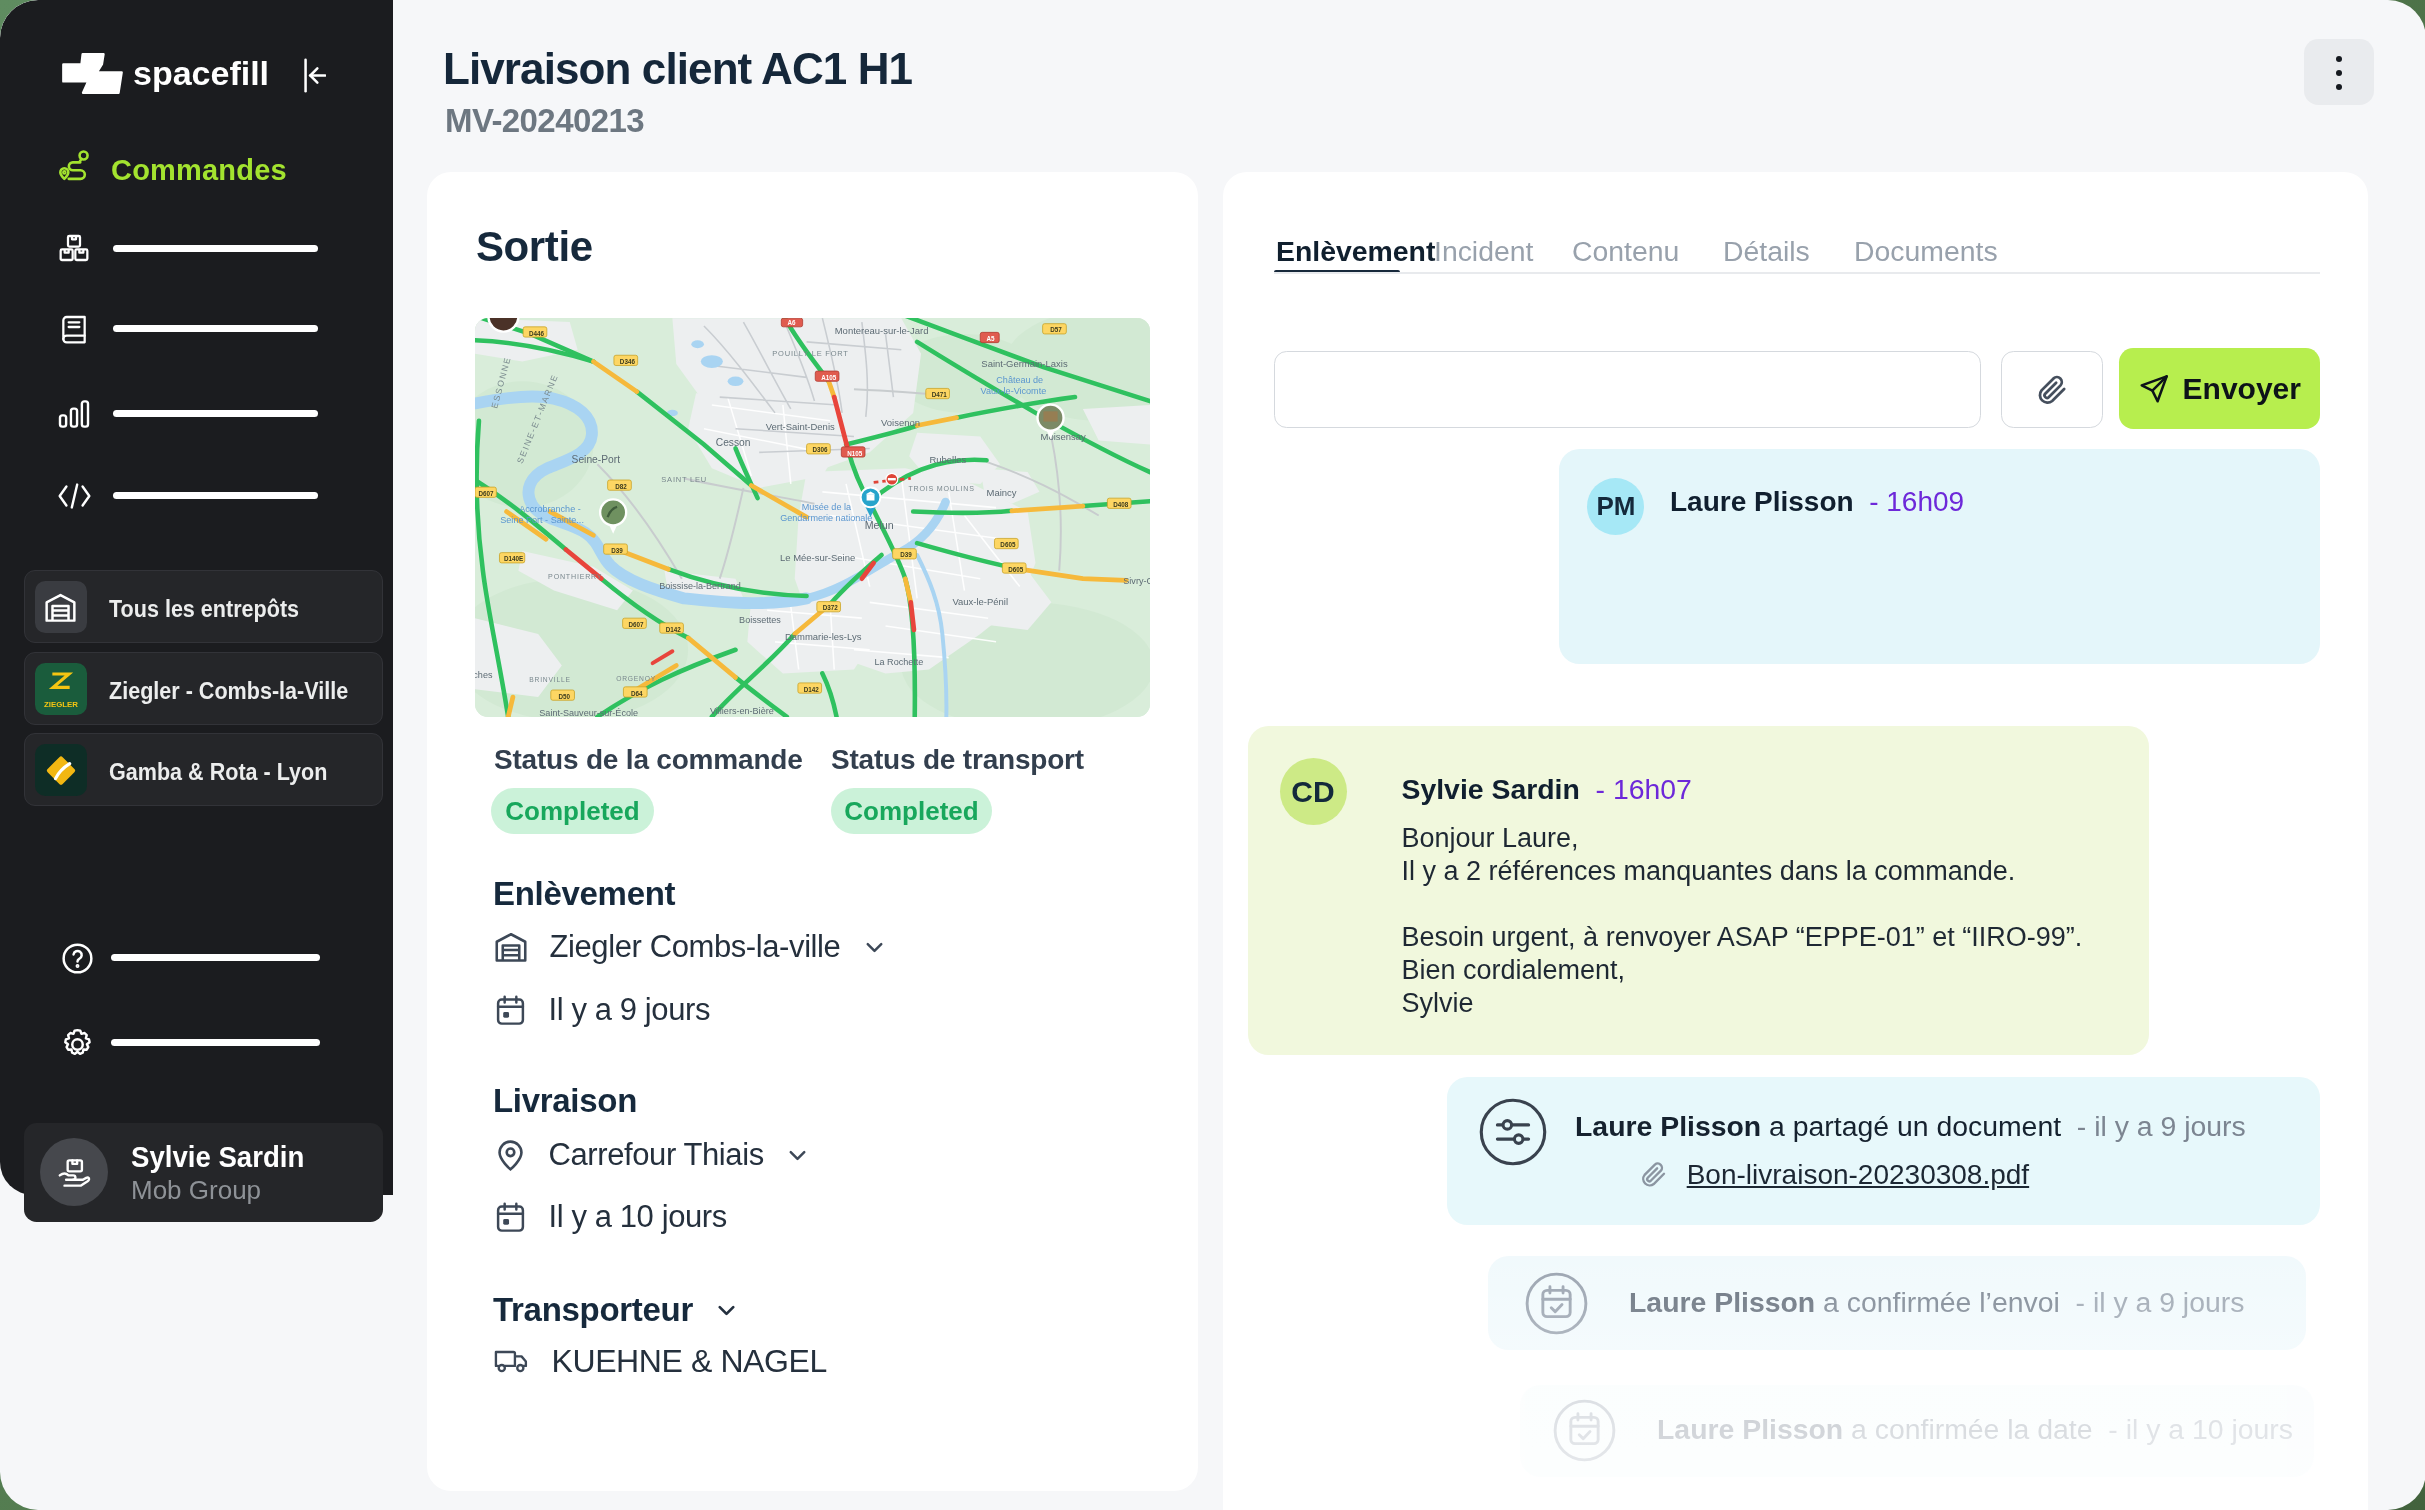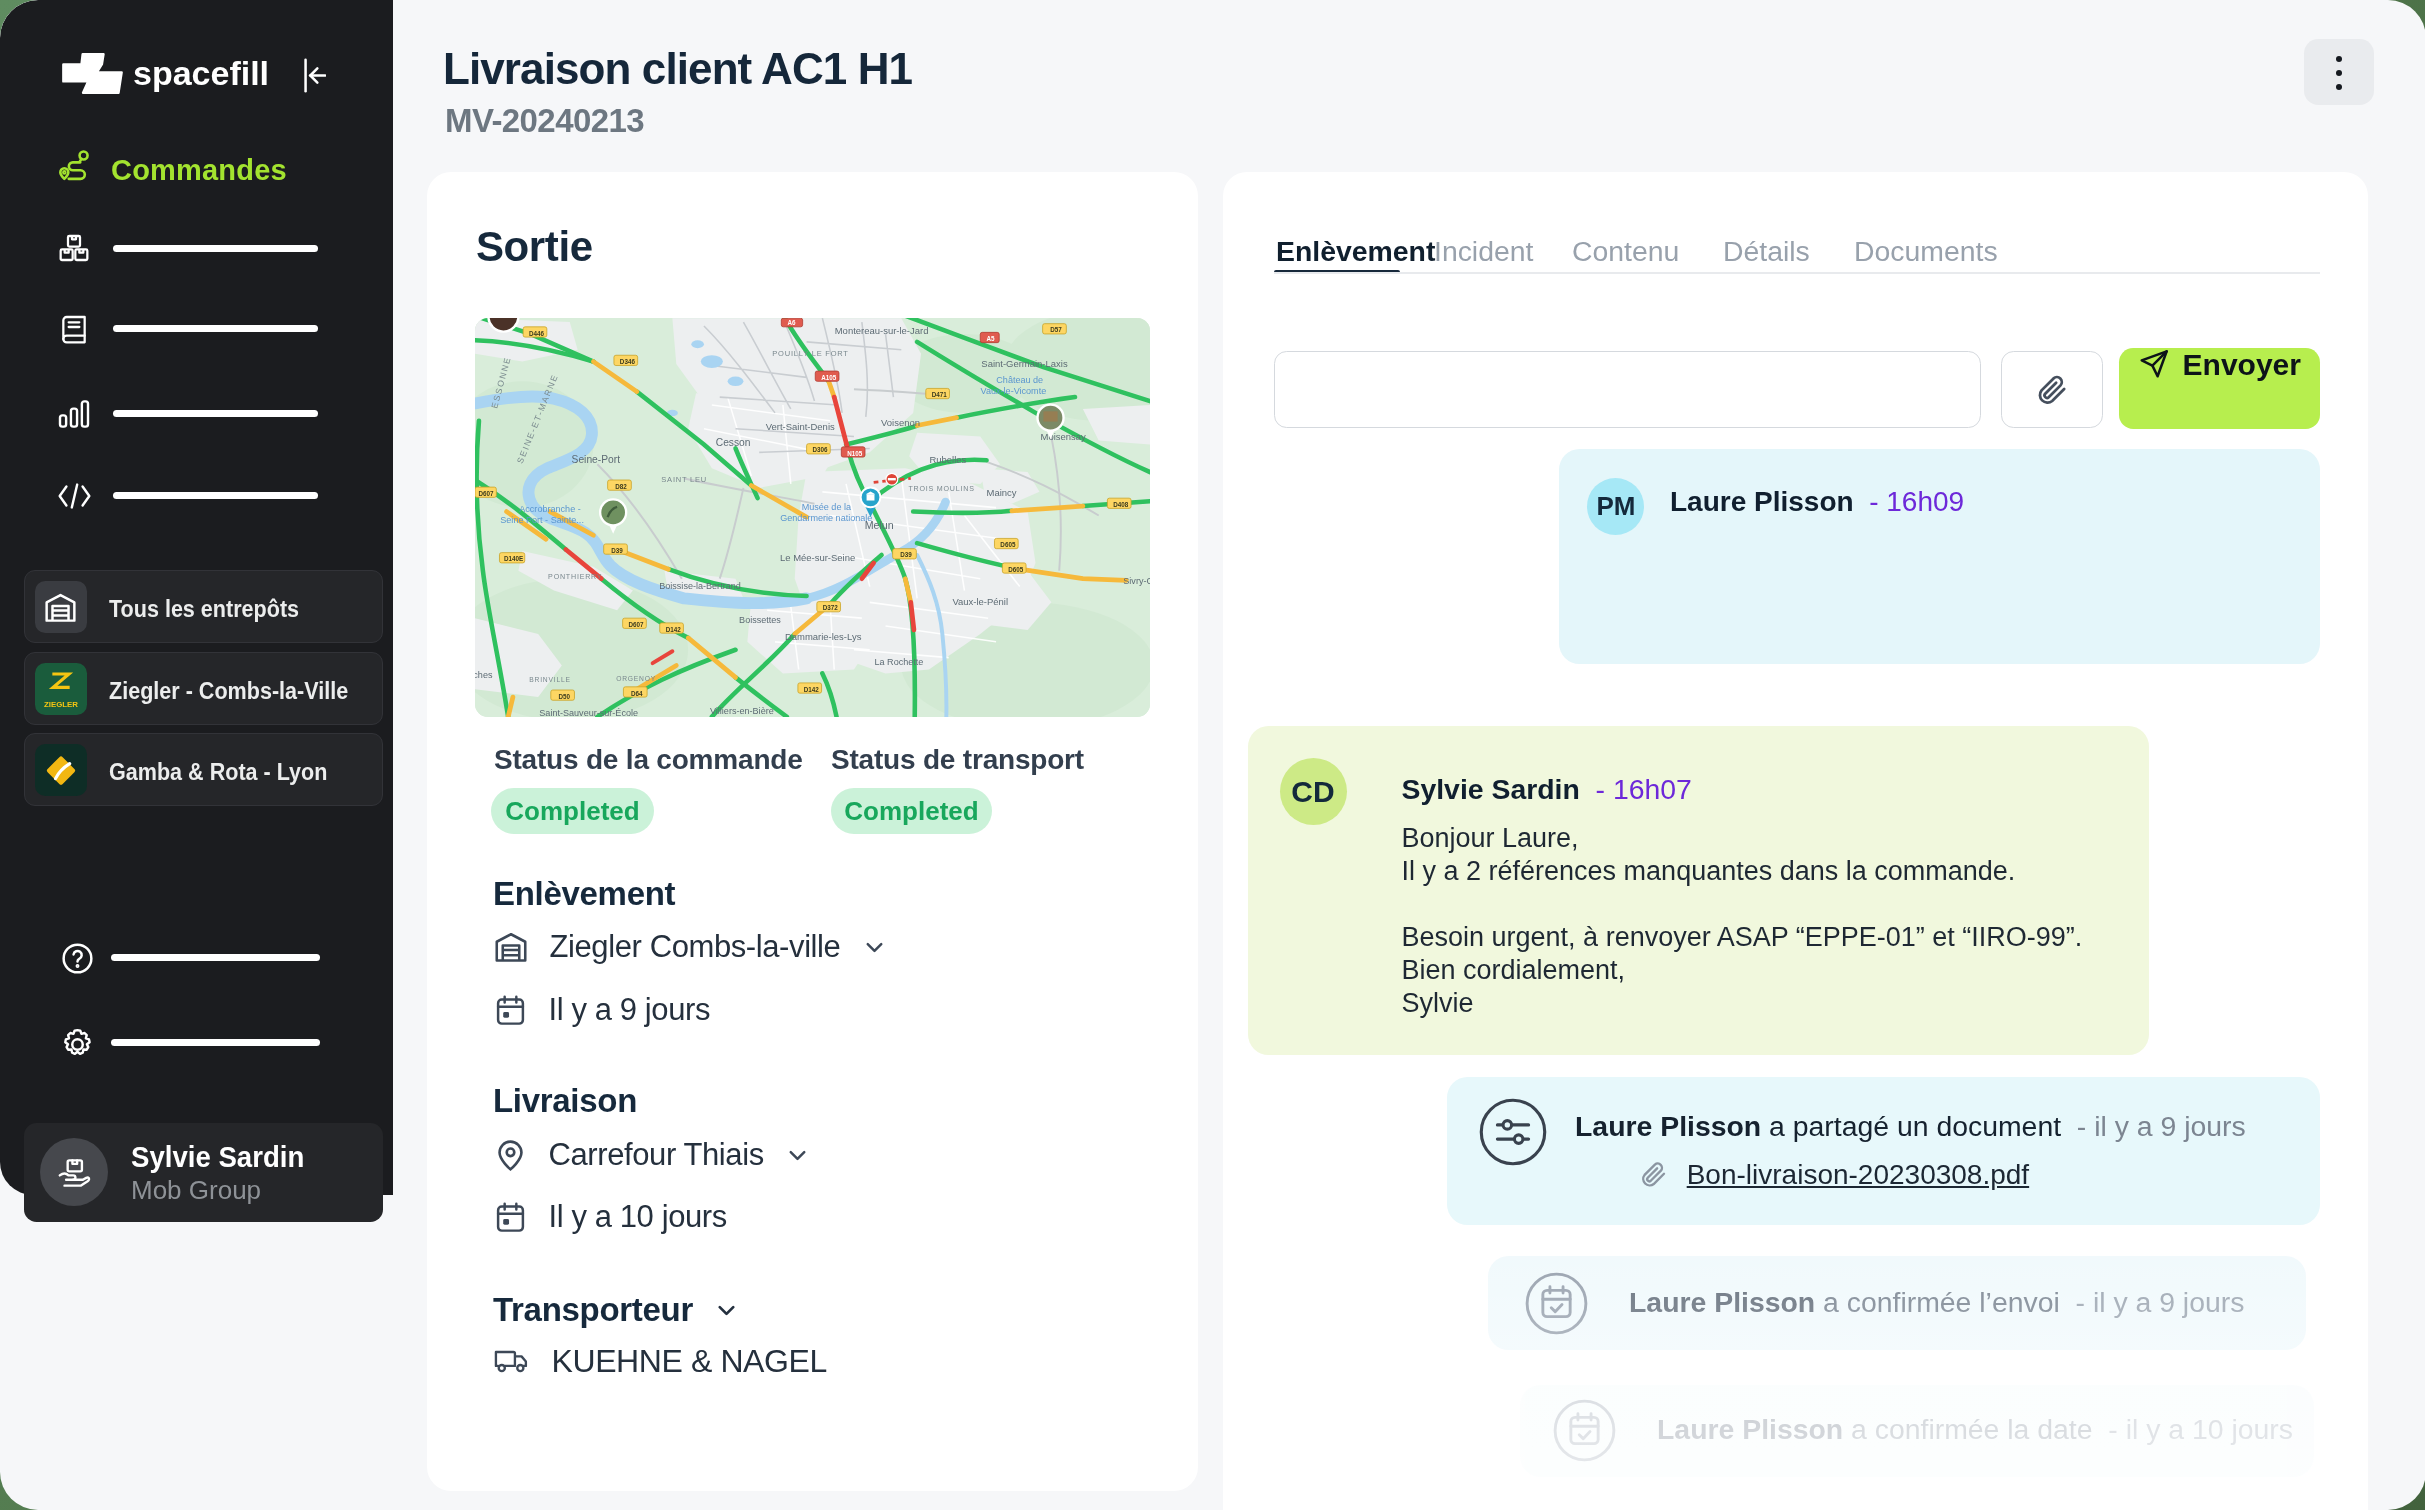--- a/index.html
+++ b/index.html
@@ -33,21 +33,21 @@
 .irow{position:absolute;left:66px;display:flex;align-items:center;gap:20.5px;font-size:31px;color:#25303d;letter-spacing:-0.4px}
 .irow svg{flex:0 0 auto}
 
 .panel{position:absolute;left:1223px;top:172px;width:1145px;height:1422px;background:#fff;border-radius:24px}
 .tab{position:absolute;top:63px;font-size:28.4px;color:#98a1ac;font-weight:500}
 .tab.on{color:#101f2e;font-weight:800}
 .tabline{position:absolute;left:51px;top:100px;width:1046px;height:1.6px;background:#e8eaed}
 .tabmark{position:absolute;left:51px;top:98px;width:126px;height:4px;border-radius:2.4px;background:#17293b}
 .inputbox{position:absolute;left:51px;top:179px;width:707px;height:77px;border:1.6px solid #d5d9de;border-radius:12.6px;background:#fff}
 .attach{position:absolute;left:778px;top:179px;width:102px;height:77px;border:1.6px solid #d5d9de;border-radius:12.6px;background:#fff}
-.send{position:absolute;left:896px;top:176px;width:201px;height:81px;border-radius:14.2px;background:#b7ee4e;color:#0d1319;font-size:30px;font-weight:800;display:flex;align-items:flex-start;justify-content:center;gap:12.6px}
+.send{position:absolute;left:896px;top:176px;width:201px;height:81px;border-radius:14.2px;background:#b7ee4e;color:#0d1319;font-size:30px;font-weight:800;display:flex;align-items:center;justify-content:center;gap:12.6px}
 .bub{position:absolute;border-radius:20.5px}
 .bub .bav{position:absolute;border-radius:50%;display:flex;align-items:center;justify-content:center;font-weight:600;color:#13293b}
 .bub .bn{font-weight:700;color:#101f2f}
 .bub .bt{color:#6d28d9;font-weight:400}
 .bub .body{position:absolute;font-size:27px;line-height:33px;color:#1e2833}
 .act-t{font-size:28.4px;color:#16222f;white-space:nowrap}
 .act-t b{font-weight:700}
 .act-t .bt{color:#7c8591}
 </style>
 </head>

